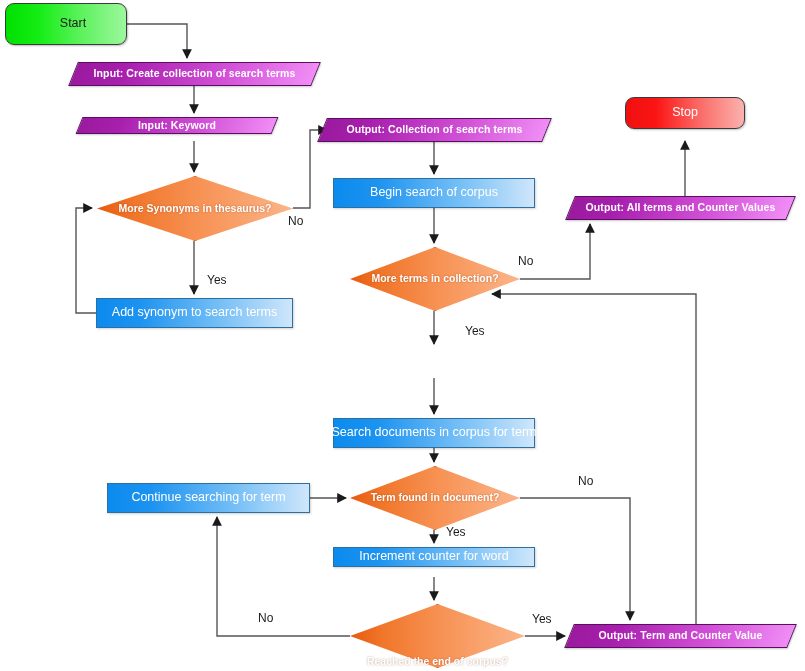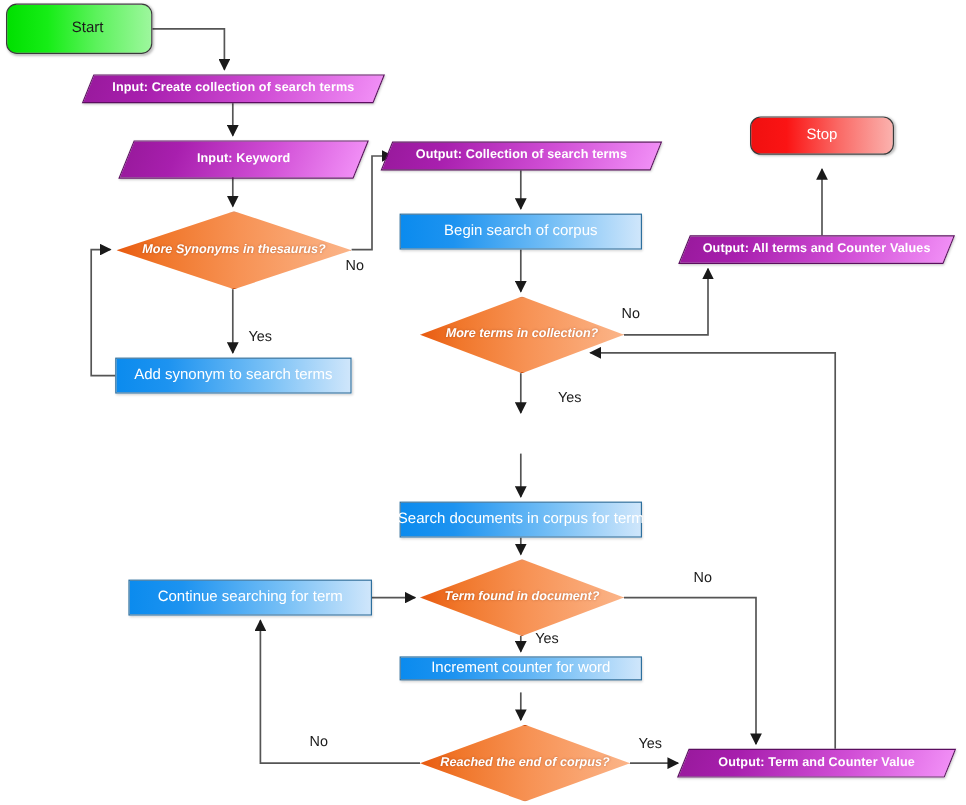--- a/index.html
+++ b/index.html
@@ -94,21 +94,21 @@
     font-weight: bold;
   }
   .dec .dia {
     position: absolute;
     left: 0; top: 0; right: 0; bottom: 0;
     background: linear-gradient(to right, #e85a10 0%, #f0762a 18%, #f79254 52%, #fbb488 100%);
     border: 1px solid #d4520e;
     clip-path: polygon(50% 0%, 100% 50%, 50% 100%, 0% 50%);
     z-index: 1;
   }
-  .dec .nlabel { text-shadow: 0 0 2px rgba(120,40,0,.45); font-style: italic; }
+  .dec .nlabel { text-shadow: 0 0 2px rgba(120,40,0,.45); }
 
   .edge-label {
     position: absolute;
     font-size: 12px;
     color: #1b1b1b;
     white-space: nowrap;
   }
 </style>
 </head>
 <body>
@@ -151,21 +151,21 @@
 
   <div class="node term-stop" style="left: 625px; top: 97px; width: 120px; height: 32px;">
     <span class="nlabel">Stop</span>
   </div>
 
   <div class="node io" style="left: 73px; top: 62px; width: 243px; height: 24px;">
     <span class="skew"></span>
     <span class="nlabel">Input: Create collection of search terms</span>
   </div>
 
-  <div class="node io" style="left: 105px; top: 117px; width: 196px; height: 32px;">
+  <div class="node io" style="left: 79px; top: 117px; width: 196px; height: 17px;">
     <span class="skew"></span>
     <span class="nlabel">Input: Keyword</span>
   </div>
 
   <div class="node io" style="left: 322px; top: 118px; width: 225px; height: 24px;">
     <span class="skew"></span>
     <span class="nlabel">Output: Collection of search terms</span>
   </div>
 
   <div class="node io" style="left: 570px; top: 196px; width: 221px; height: 24px;">
@@ -186,21 +186,21 @@
   <div class="node dec" style="left: 350px; top: 247px; width: 170px; height: 64px;">
     <span class="dia"></span>
     <span class="nlabel">More terms in collection?</span>
   </div>
 
   <div class="node dec" style="left: 350px; top: 466px; width: 170px; height: 64px;">
     <span class="dia"></span>
     <span class="nlabel">Term found in document?</span>
   </div>
 
-  <div class="node dec" style="left: 350px; top: 604px; width: 175px; height: 64px;">
+  <div class="node dec" style="left: 350px; top: 604px; width: 175px; height: 64px; align-items: flex-end;">
     <span class="dia"></span>
     <span class="nlabel">Reached the end of corpus?</span>
   </div>
 
   <div class="node proc" style="left: 333px; top: 178px; width: 202px; height: 30px;">
     <span class="nlabel">Begin search of corpus</span>
   </div>
 
   <div class="node proc" style="left: 96px; top: 298px; width: 197px; height: 30px;">
     <span class="nlabel">Add synonym to search terms</span>

